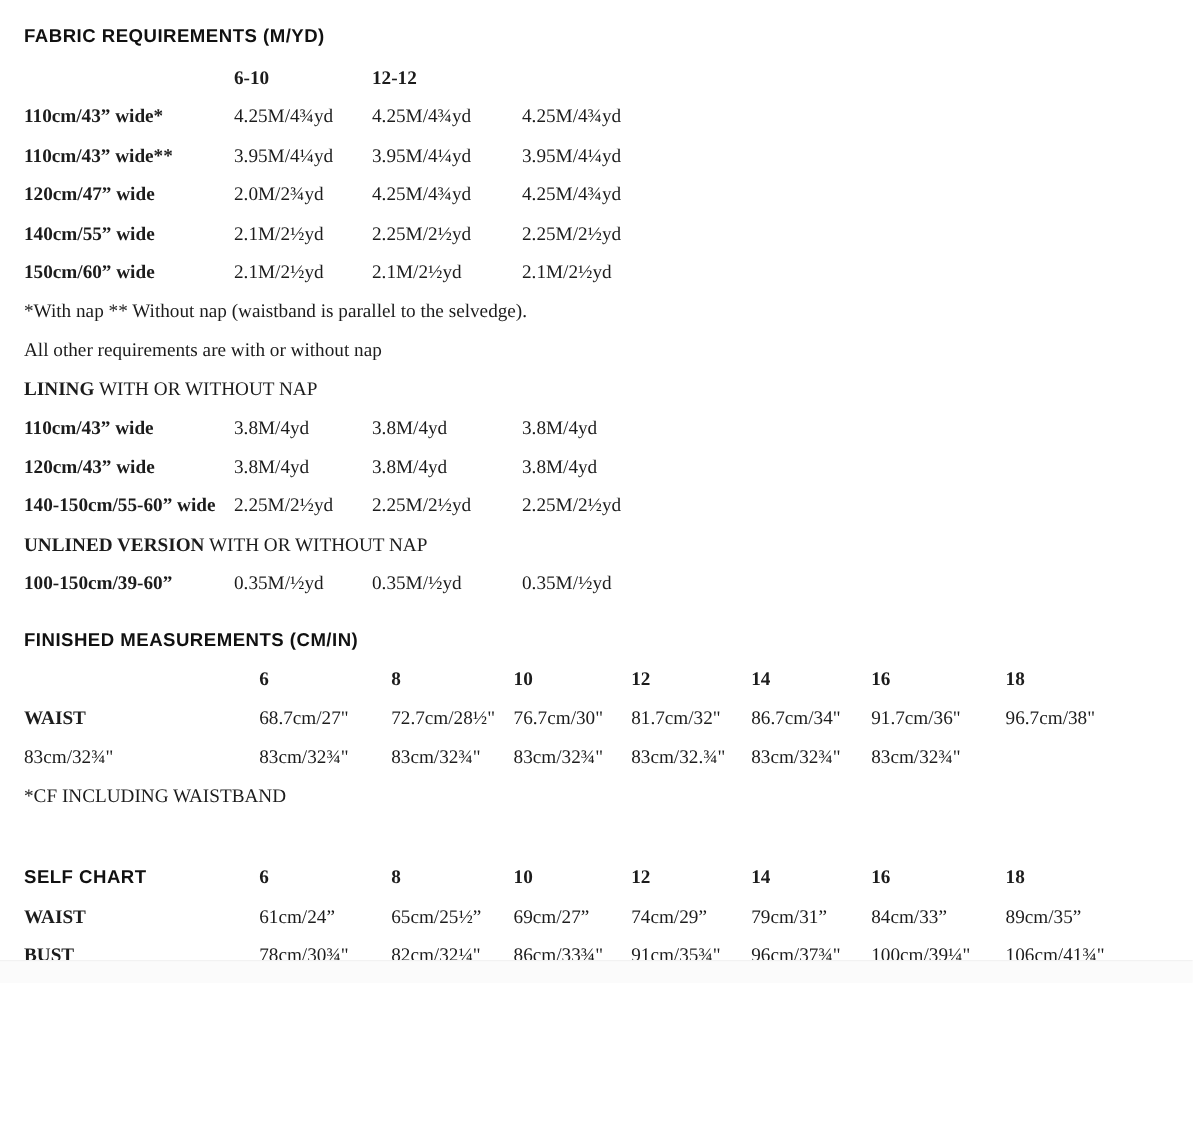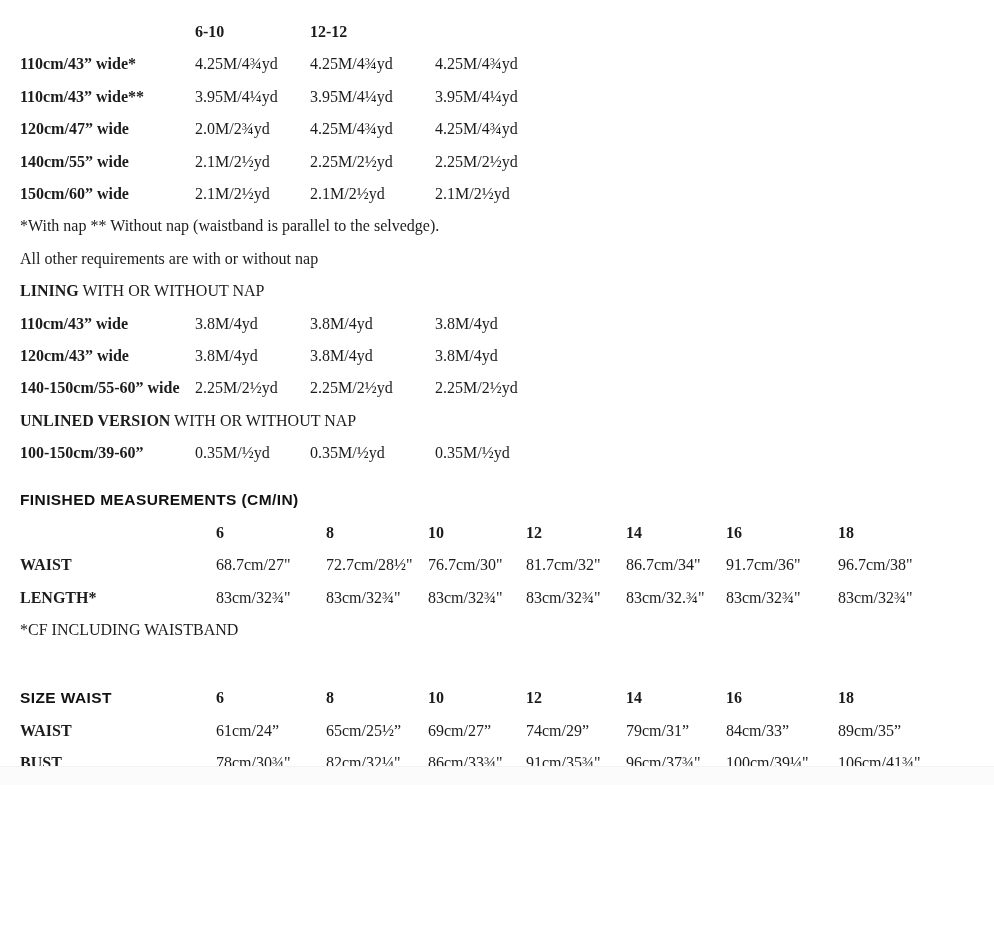--- a/index.html
+++ b/index.html
@@ -51,20 +51,23 @@
     background: #fbfbfb;
     border-top: 1px solid #f2f2f2;
   }
 </style>
 </head>
 <body>
 
 <div class="page">
 
   <section>
+    <div class="title-block">
+      <h2 class="sans-title">FABRIC REQUIREMENTS (M/YD)</h2>
+    </div>
 
     <div class="row fab">
       <div class="cell"></div>
       <div class="cell bold">6-10</div>
       <div class="cell bold">12-12</div>
     </div>
 
 
     <div class="row fab">
       <div class="cell bold">110cm/43” wide*</div>
@@ -162,40 +165,39 @@
       <div class="cell">68.7cm/27"</div>
       <div class="cell">72.7cm/28½"</div>
       <div class="cell">76.7cm/30"</div>
       <div class="cell">81.7cm/32"</div>
       <div class="cell">86.7cm/34"</div>
       <div class="cell">91.7cm/36"</div>
       <div class="cell">96.7cm/38"</div>
     </div>
 
     <div class="row wide">
-      <div class="cell bold">LENGTH*</div>
       <div class="cell">83cm/32¾"</div>
       <div class="cell">83cm/32¾"</div>
       <div class="cell">83cm/32¾"</div>
       <div class="cell">83cm/32¾"</div>
       <div class="cell">83cm/32.¾"</div>
       <div class="cell">83cm/32¾"</div>
       <div class="cell">83cm/32¾"</div>
     </div>
 
     <div class="row full">
       <div class="note">*CF INCLUDING WAISTBAND</div>
     </div>
   </section>
 
   <div class="spacer-lg"></div>
 
   <section>
     <div class="row wide baseline">
-      <div class="title-inline">SIZE WAIST</div>
+      <div class="title-inline">SELF CHART</div>
       <div class="cell bold">6</div>
       <div class="cell bold">8</div>
       <div class="cell bold">10</div>
       <div class="cell bold">12</div>
       <div class="cell bold">14</div>
       <div class="cell bold">16</div>
       <div class="cell bold">18</div>
     </div>
 
     <div class="row wide">

